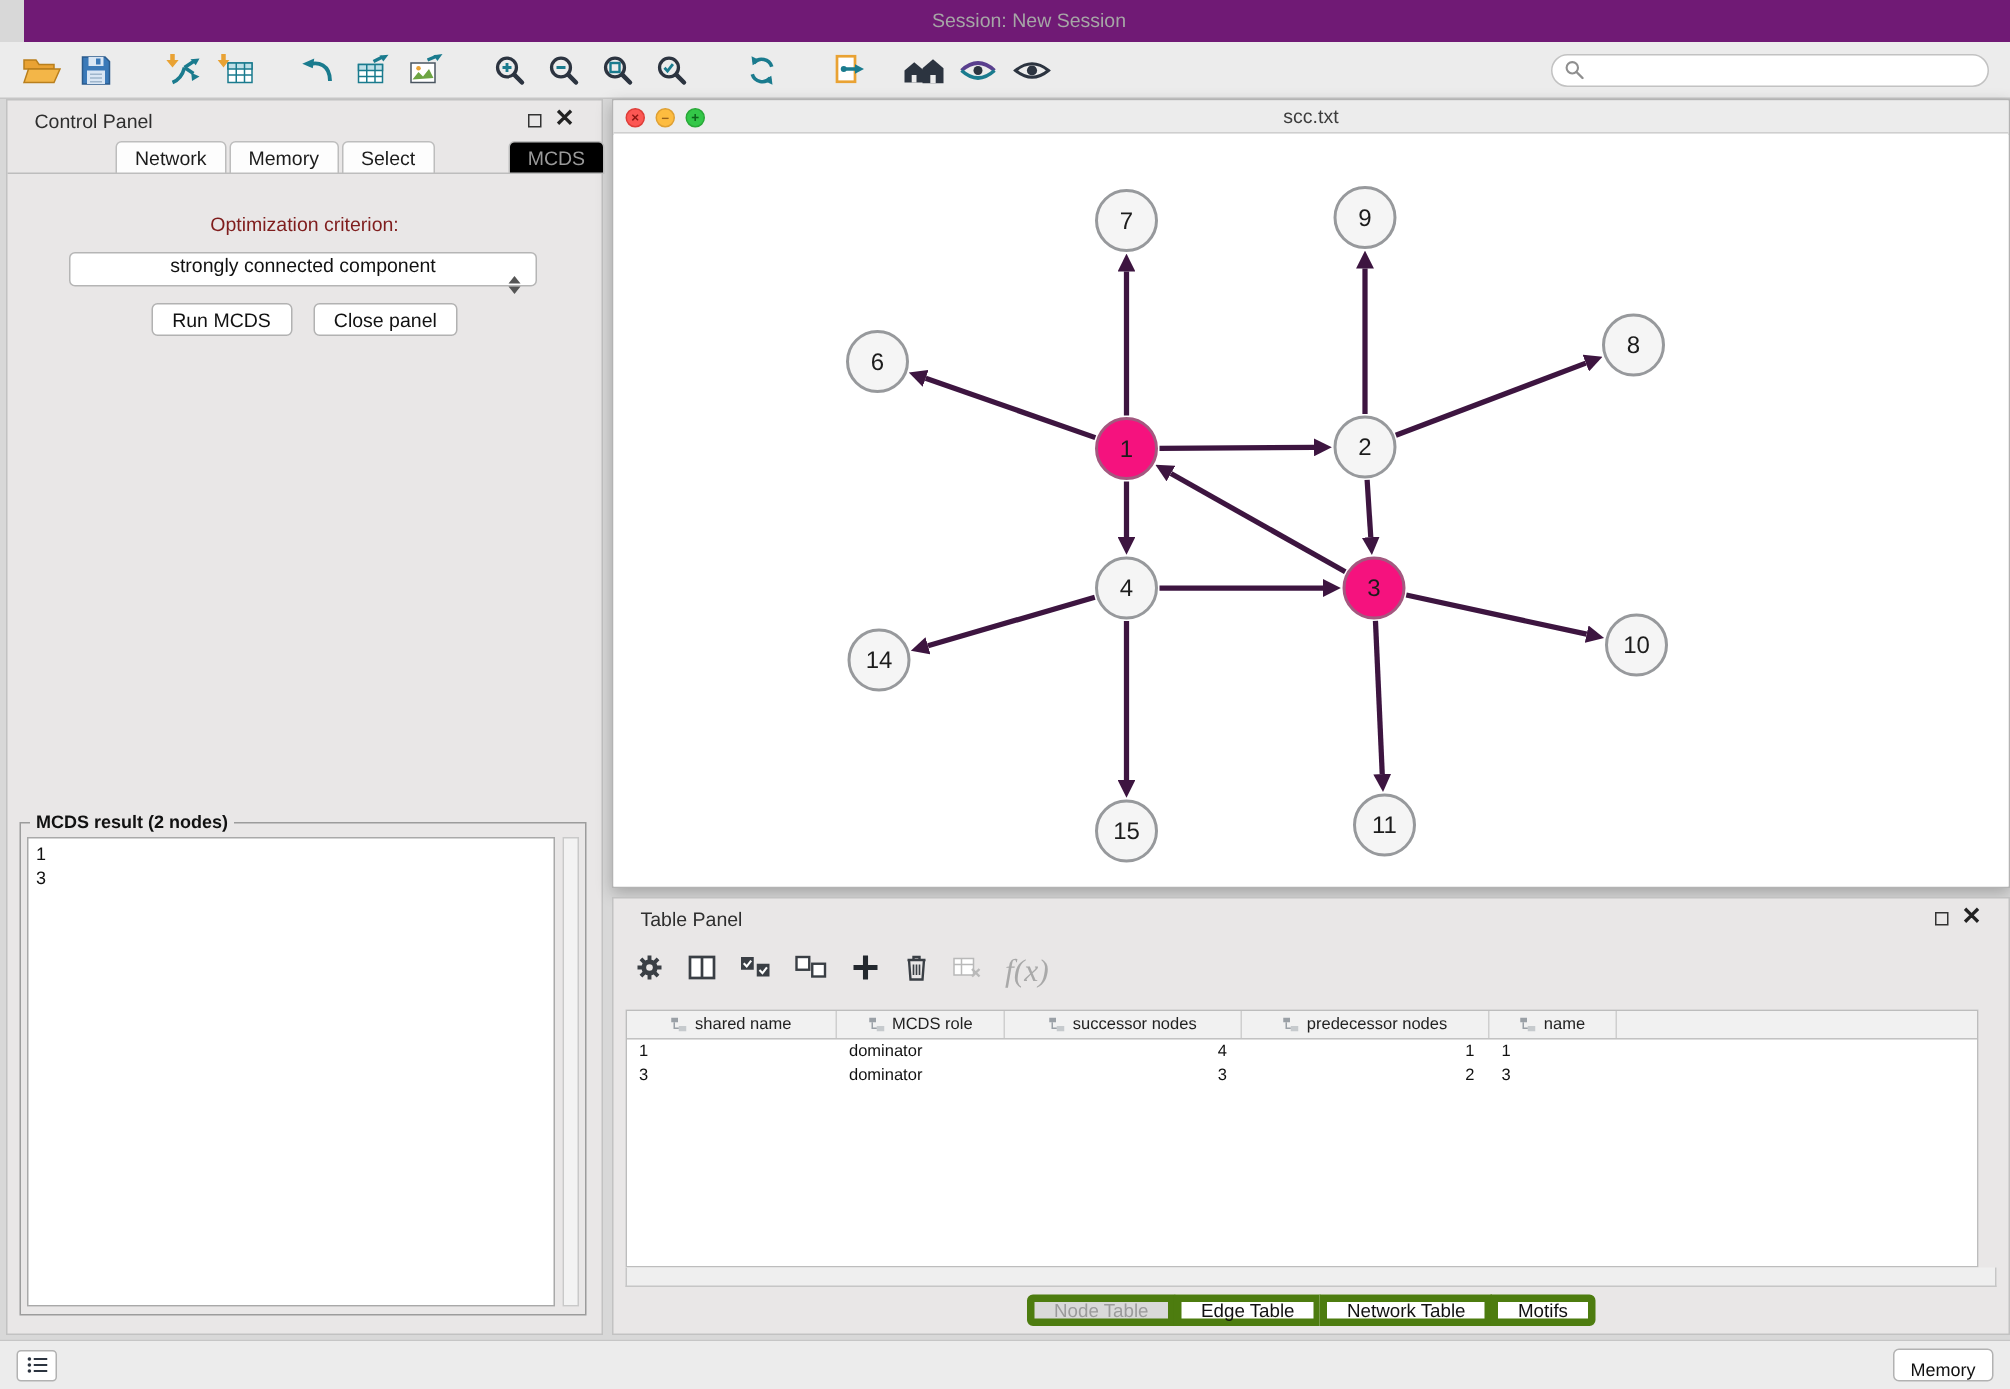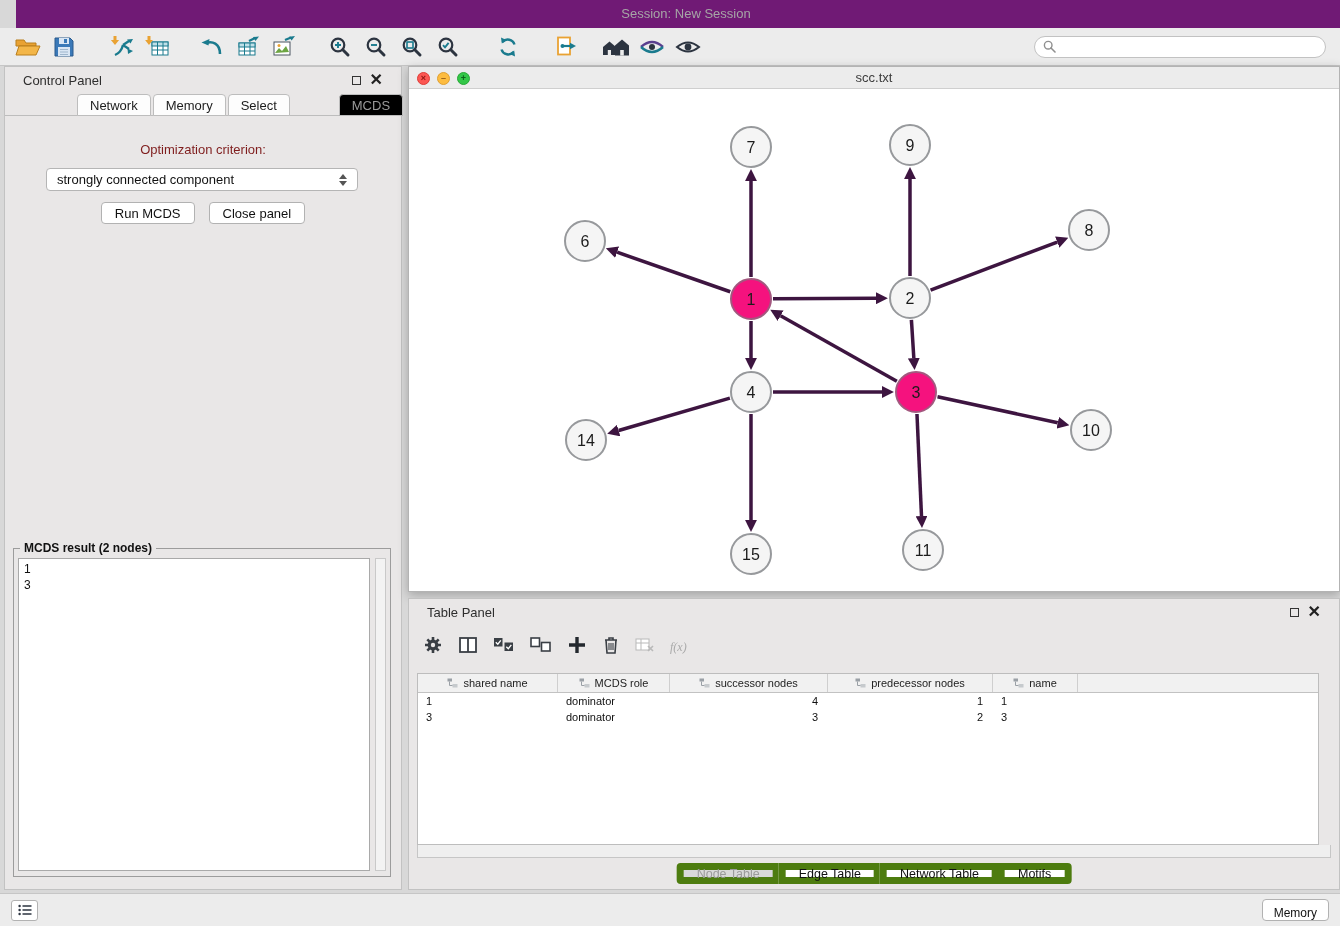--- a/index.html
+++ b/index.html
@@ -30,21 +30,21 @@
   .cp-tabs::after { content:""; position:absolute; left:0; right:0; bottom:0; border-bottom:1px solid #bdbdbd; }
   .tab { position:relative; z-index:1; border:1px solid #bdbdbd; background:#fdfdfd; font-size:13px;
          height:22px; padding:0 12px; display:flex; align-items:center; border-radius:4px 4px 0 0;
          margin-right:2px; color:#1c1c1c; }
   .tab.selected { background:#000000; color:#9a9a9a;margin-left:47px; }
 
   .cp-content { position:absolute; left:0; top:53px; right:0; bottom:0; }
   .opt-label { text-align:center; margin-top:22px; font-size:13px; color:#7f1d1d; }
   .criterion-select { position:absolute; left:41px; top:48px; width:312px; height:23px; background:#fff;
                       border:1px solid #b5b5b5; border-radius:4px; font-size:13px; color:#111;
-                      display:flex; align-items:center; padding:0 10px; }
+                      display:flex; align-items:center; padding:0 10px;flex-direction:column; }
   .sel-arrows { margin-left:auto; display:flex; flex-direction:column; gap:2px; }
   .tri-up { width:0; height:0; border-left:4px solid transparent; border-right:4px solid transparent; border-bottom:5px solid #555; }
   .tri-down { width:0; height:0; border-left:4px solid transparent; border-right:4px solid transparent; border-top:5px solid #555; }
   .cp-buttons { position:absolute; top:82px; width:100%; display:flex; justify-content:center; gap:14px; }
   .btn { background:#fff; border:1px solid #b2b2b2; border-radius:4px; height:22px; font-size:13px;
          color:#111; padding:0 13px; display:flex; align-items:center; }
 
   .result-box { position:absolute; left:8px; right:10px; top:428px; bottom:12px; border:1px solid #9c9c9c; }
   .result-legend { position:absolute; top:-8px; left:6px; background:#e9e7e7; padding:0 4px; font-size:12px; color:#111;font-weight:bold; }
   .result-inner { position:absolute; left:4px; top:9px; right:20px; bottom:5px; background:#fff;
@@ -61,35 +61,35 @@
         font-size:9px; font-weight:bold; line-height:1; }
   .tl.red { background:#fc5753; border:1px solid #de3d38; color:#8c1511; }
   .tl.yel { background:#fdbc40; border:1px solid #dfa033; color:#99621a; }
   .tl.grn { background:#33c748; border:1px solid #28a837; color:#0d631b; }
   .net-canvas { position:absolute; left:0; top:23px; right:0; bottom:0; background:#fff; overflow:hidden; }
 
   
   .table-panel { position:absolute; left:408px; top:598px; width:932px; height:292px;
                  background:#e9e7e7; border:1px solid #c2c2c2; }
   .tp-toolbar { height:44px; display:flex; align-items:center; padding:0 14px; gap:15px; }
-  .fx { font-family:"Liberation Serif", serif; font-style:italic; font-size:12px; color:#a9a9a9; }
+  .fx { font-family:"Liberation Serif", serif; font-style:italic; font-size:21px; color:#a9a9a9; }
   .tp-table { position:absolute; left:8px; right:20px; top:74px; height:172px; background:#fff; border:1px solid #bdbdbd; }
   .thead { display:grid; grid-template-columns:140px 112px 158px 165px 85px 1fr; height:19px;
            background:#f1f1f1; border-bottom:1px solid #c2c2c2; }
   .th { display:flex; align-items:center; justify-content:center; gap:5px; font-size:11px; color:#222;
         border-right:1px solid #cfcfcf; overflow:hidden; }
   .th:last-child { border-right:none; }
   .trow { display:grid; grid-template-columns:140px 112px 158px 165px 85px 1fr; height:16px;
           font-size:11px; color:#111; align-items:center; }
   .td { padding:0 8px; white-space:nowrap; }
   .td.right { text-align:right; padding-right:10px; }
   .tp-scrollstrip { position:absolute; left:8px; right:8px; top:246px; height:13px; background:#efefef;
                     border:1px solid #c6c6c6; border-top:none; }
   .tp-tabs { position:absolute; left:50%; transform:translateX(-50%); bottom:5px; display:flex; height:21px; }
-  .tp-tab { border:7px solid #4d7c0f; background:#fff; font-size:12.5px; color:#111; padding:0 13px;
+  .tp-tab { border:5px solid #4d7c0f; background:#fff; font-size:12.5px; color:#111; padding:0 13px;
             display:flex; align-items:center; margin-left:-1px; }
   .tp-tab:first-child { border-radius:4px 0 0 4px; margin-left:0; }
   .tp-tab:last-child { border-radius:0 4px 4px 0; }
   .tp-tab.selected { background:#d9d9d9; color:#9b9b9b; }
 
   
   .statusbar { position:absolute; left:0; bottom:0; width:100%; height:33px; background:#ececec;
                border-top:1px solid #c6c6c6; display:flex; align-items:center; padding:0 11px; }
   .menu-btn { width:27px; height:21px; background:#fff; border:1px solid #b2b2b2; border-radius:3px;
               display:flex; align-items:center; justify-content:center; }

